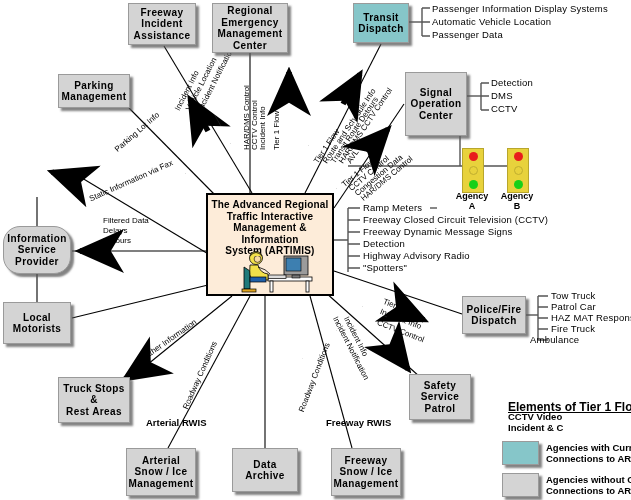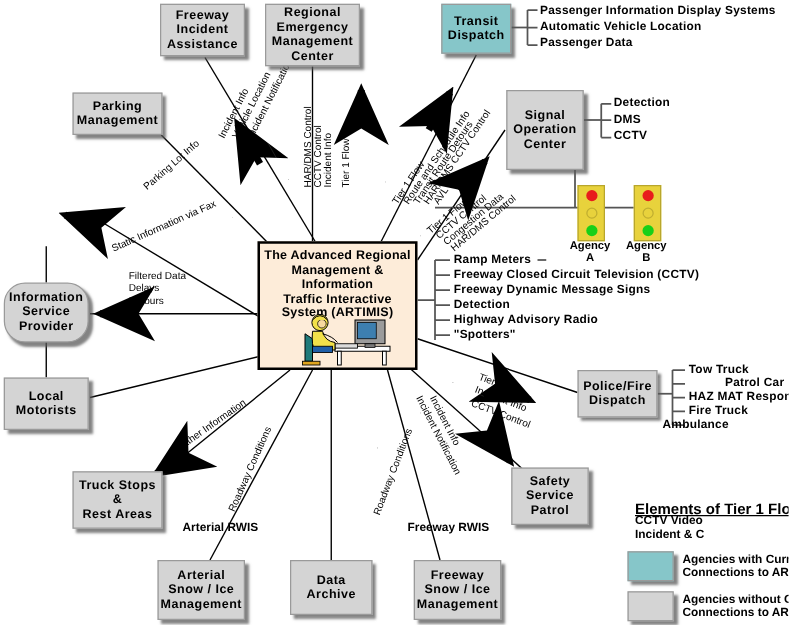--- a/index.html
+++ b/index.html
@@ -43,21 +43,21 @@
   }
   .center-title{
     font-weight:bold;font-size:10px;line-height:11.5px;
     text-align:center;color:#000;letter-spacing:0.2px;
   }
   .center-art{position:absolute;left:26px;bottom:1px;width:80px;height:46px;}
 
   .leaf{
     position:absolute;
     font-size:9.5px;
-    font-weight:bold;
+    font-weight:normal;
     color:#000;
     white-space:nowrap;
     letter-spacing:0.2px;
     z-index:5;
   }
 
   .wirelabel{
     position:absolute;
     font-size:8px;
     color:#000;
@@ -213,22 +213,22 @@
     </div>
   <div class="node gray" style="left:409px;top:374px;width:62px;height:46px;">
       <span>Safety<br>Service<br>Patrol</span>
     </div>
   <div class="node gray" style="left:462px;top:296px;width:64px;height:38px;">
       <span>Police/Fire<br>Dispatch</span>
     </div>
 
   <div class="center-node" style="left:206px;top:193px;width:128px;height:103px;">
     <div class="center-title">The Advanced Regional</div>
+    <div class="center-title">Traffic Interactive</div>
     <div class="center-title">Management &amp; Information</div>
-    <div class="center-title">Traffic Interactive</div>
     <div class="center-title">System (ARTIMIS)</div>
     <svg class="center-art" viewBox="0 0 80 46">
 
       <rect x="34" y="30" width="44" height="4" fill="#ffffff" stroke="#000" stroke-width="0.8"></rect>
       <rect x="36" y="34" width="3" height="11" fill="#ffffff" stroke="#000" stroke-width="0.8"></rect>
       <rect x="72" y="34" width="3" height="11" fill="#ffffff" stroke="#000" stroke-width="0.8"></rect>
 
       <rect x="50" y="9" width="24" height="19" fill="#9b9b9b" stroke="#000" stroke-width="0.8"></rect>
       <rect x="52" y="11" width="15" height="13" fill="#3d7fb0" stroke="#000" stroke-width="0.6"></rect>
       <rect x="58" y="28" width="8" height="3" fill="#777" stroke="#000" stroke-width="0.6"></rect>
@@ -258,21 +258,21 @@
   <div class="leaf" style="left:491px;top:103px;">CCTV</div>
 
   <div class="leaf" style="left:363px;top:202px;">Ramp Meters</div>
   <div class="leaf" style="left:363px;top:214px;">Freeway Closed Circuit Television (CCTV)</div>
   <div class="leaf" style="left:363px;top:226px;">Freeway Dynamic Message Signs</div>
   <div class="leaf" style="left:363px;top:238px;">Detection</div>
   <div class="leaf" style="left:363px;top:250px;">Highway Advisory Radio</div>
   <div class="leaf" style="left:363px;top:262px;">"Spotters"</div>
 
   <div class="leaf" style="left:551px;top:290px;">Tow Truck</div>
-  <div class="leaf" style="left:580px;top:301px;">Patrol Car</div>
+  <div class="leaf" style="left:551px;top:301px;">Patrol Car</div>
   <div class="leaf" style="left:551px;top:312px;">HAZ MAT Response</div>
   <div class="leaf" style="left:551px;top:323px;">Fire Truck</div>
   <div class="leaf" style="left:530px;top:334px;">Ambulance</div>
 
   <div class="signal" style="left:462px;top:148px;width:20px;height:41px;">
     <div class="lamp r"></div>
     <div class="lamp y"></div>
     <div class="lamp g"></div>
   </div>
   <div class="signal" style="left:507px;top:148px;width:20px;height:41px;">

